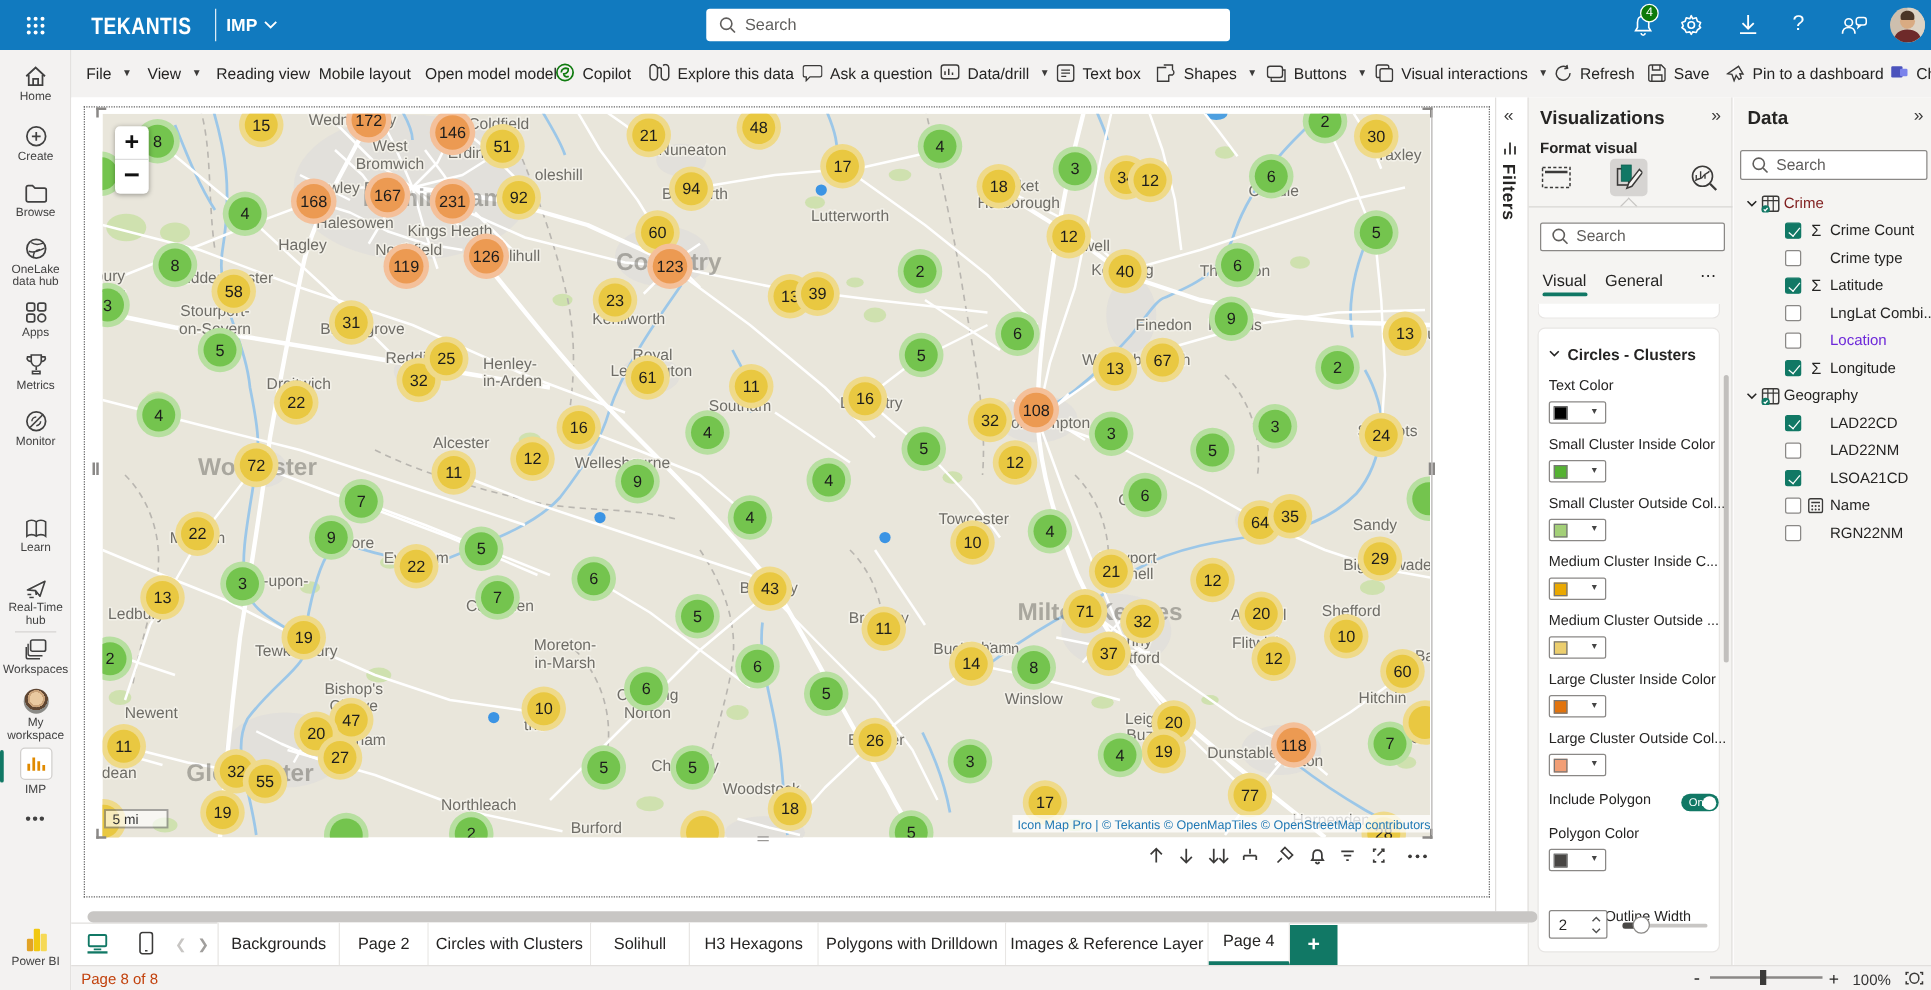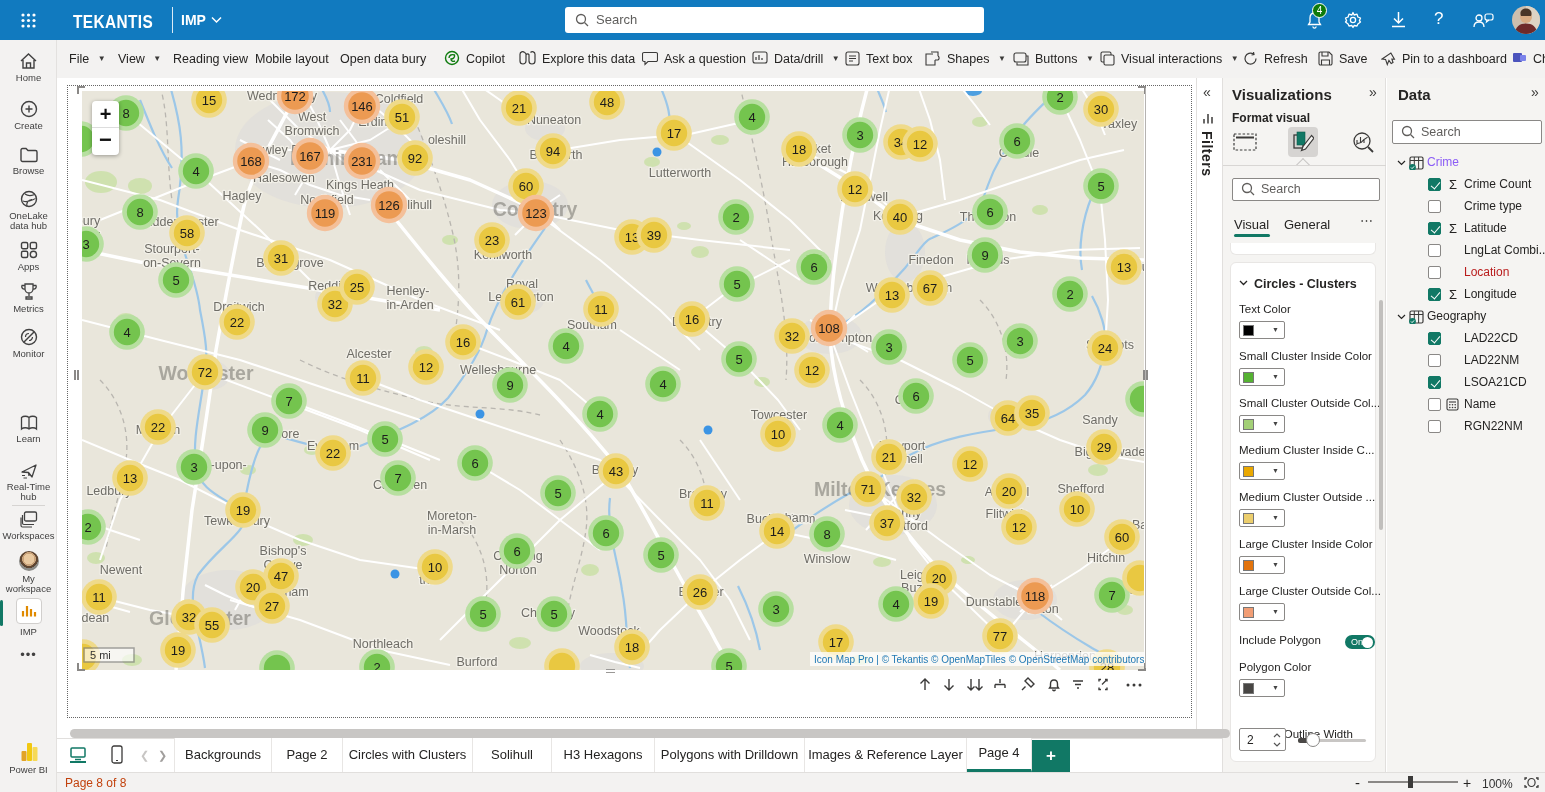--- a/index.html
+++ b/index.html
@@ -88,21 +88,21 @@
       <circle cx="14" cy="11" r="6" fill="#d9ab82"></circle>
       <path d="M8.5 8 C8 4.5 11 2.5 14 2.5 C17 2.5 20 4.5 19.5 8 C19.5 9.5 19 10 18.5 10 L9.5 10 C9 10 8.5 9.5 8.5 8" fill="#4a3526"></path>
       <path d="M3 28 C3 20.5 8 17.5 14 17.5 C20 17.5 25 20.5 25 28 Z" fill="#6e2a2a"></path>
     </g>
   </svg>
 
 <div class="mi" style="left:69px">File <span class="chev">▼</span></div>
 <div class="mi" style="left:118px">View <span class="chev">▼</span></div>
 <div class="mi" style="left:173px">Reading view</div>
 <div class="mi" style="left:255px">Mobile layout</div>
-<div class="mi" style="left:340px">Open data bury</div>
+<div class="mi" style="left:340px">Open model model</div>
 <div class="mi" style="left:444px"><svg width="16" height="16" viewBox="0 0 16 16">
       <circle cx="8" cy="8" r="6.5" fill="none" stroke="#0f7b0f" stroke-width="1.4"></circle>
       <path d="M5 8 C5 5 8 4 10.5 5 C11 7 9.5 9 7 9 C7 11 9 12 11 11" fill="none" stroke="#0f7b0f" stroke-width="1.4"></path>
     </svg>Copilot</div>
 <div class="mi" style="left:519px"><svg width="17" height="15" viewBox="0 0 17 15">
       <path d="M5.5 1.5 A 2.6 2.6 0 0 0 1 3.2 L1 10 A 3 3 0 1 0 7 10 L7 3.2 A 2.6 2.6 0 0 0 5.5 1.5 M7 4 A 1.6 1.6 0 0 1 10 4 M11.5 1.5 A 2.6 2.6 0 0 1 16 3.2 L16 10 A 3 3 0 1 1 10 10 L10 3.2" fill="none" stroke="#3b3a39" stroke-width="1.2"></path>
     </svg>Explore this data</div>
 <div class="mi" style="left:642px"><svg width="16" height="15" viewBox="0 0 16 15">
       <path d="M2 1.5 L14 1.5 A 1.5 1.5 0 0 1 15.5 3 L15.5 9 A 1.5 1.5 0 0 1 14 10.5 L6 10.5 L3 13.5 L3 10.5 L2 10.5 A 1.5 1.5 0 0 1 .5 9 L.5 3 A 1.5 1.5 0 0 1 2 1.5" fill="none" stroke="#3b3a39" stroke-width="1.1"></path>
     </svg>Ask a question</div>
@@ -967,33 +967,33 @@
     </svg>Search</div>
 <svg class="abs" style="left:1397px;top:160px" width="9" height="6" viewBox="0 0 9 6">
     <path d="M1 1 L4.5 4.5 L8 1" fill="none" stroke="#252423" stroke-width="1.2"></path>
   </svg>
 <svg class="abs" style="left:1409px;top:156px" width="15" height="14" viewBox="0 0 15 14">
     <rect x="1" y="1" width="13" height="12" rx="1.5" fill="none" stroke="#3b3a39" stroke-width="1.2"></rect>
     <path d="M1 4.5 L14 4.5 M5.3 1 L5.3 13 M9.6 1 L9.6 13" stroke="#3b3a39" stroke-width="1"></path>
     <circle cx="3.5" cy="11.5" r="3.4" fill="#117865"></circle>
     <path d="M2 11.5 L3.1 12.6 L5.1 10.4" fill="none" stroke="#fff" stroke-width="1"></path>
   </svg>
-<div class="abs" style="left:1427px;top:155px;font-size:12px;color:#8b5cf6">Crime</div>
+<div class="abs" style="left:1427px;top:155px;font-size:12px;color:#7f1d1d">Crime</div>
 <span class="cb cbc" style="left:1428px;top:178px"></span>
 <div class="abs" style="left:1449px;top:177px;font-size:13px;color:#252423">Σ</div>
 <div class="abs" style="left:1464px;top:177px;font-size:12px;color:#252423;white-space:nowrap">Crime Count</div>
 <span class="cb" style="left:1428px;top:200px"></span>
 <div class="abs" style="left:1464px;top:199px;font-size:12px;color:#252423;white-space:nowrap">Crime type</div>
 <span class="cb cbc" style="left:1428px;top:222px"></span>
 <div class="abs" style="left:1449px;top:221px;font-size:13px;color:#252423">Σ</div>
 <div class="abs" style="left:1464px;top:221px;font-size:12px;color:#252423;white-space:nowrap">Latitude</div>
 <span class="cb" style="left:1428px;top:244px"></span>
 <div class="abs" style="left:1464px;top:243px;font-size:12px;color:#252423;white-space:nowrap">LngLat Combi...</div>
 <span class="cb" style="left:1428px;top:266px"></span>
-<div class="abs" style="left:1464px;top:265px;font-size:12px;color:#b91c1c;white-space:nowrap">Location</div>
+<div class="abs" style="left:1464px;top:265px;font-size:12px;color:#6d28d9;white-space:nowrap">Location</div>
 <span class="cb cbc" style="left:1428px;top:288px"></span>
 <div class="abs" style="left:1449px;top:287px;font-size:13px;color:#252423">Σ</div>
 <div class="abs" style="left:1464px;top:287px;font-size:12px;color:#252423;white-space:nowrap">Longitude</div>
 <svg class="abs" style="left:1397px;top:314px" width="9" height="6" viewBox="0 0 9 6">
     <path d="M1 1 L4.5 4.5 L8 1" fill="none" stroke="#252423" stroke-width="1.2"></path>
   </svg>
 <svg class="abs" style="left:1409px;top:310px" width="15" height="14" viewBox="0 0 15 14">
     <rect x="1" y="1" width="13" height="12" rx="1.5" fill="none" stroke="#3b3a39" stroke-width="1.2"></rect>
     <path d="M1 4.5 L14 4.5 M5.3 1 L5.3 13 M9.6 1 L9.6 13" stroke="#3b3a39" stroke-width="1"></path>
     <circle cx="3.5" cy="11.5" r="3.4" fill="#117865"></circle>

